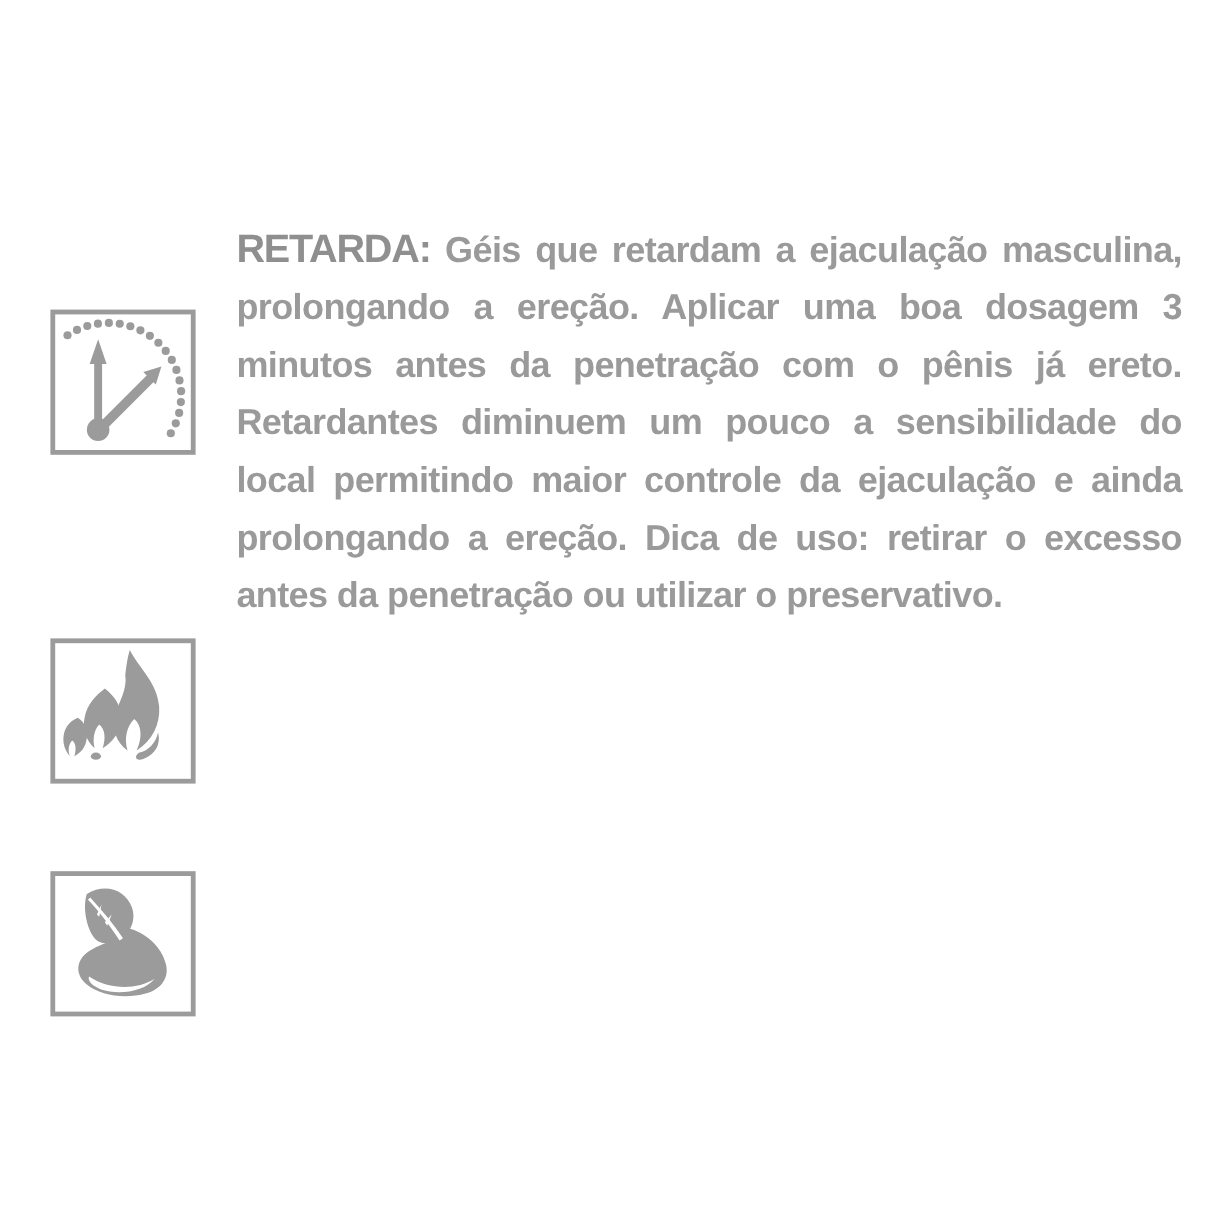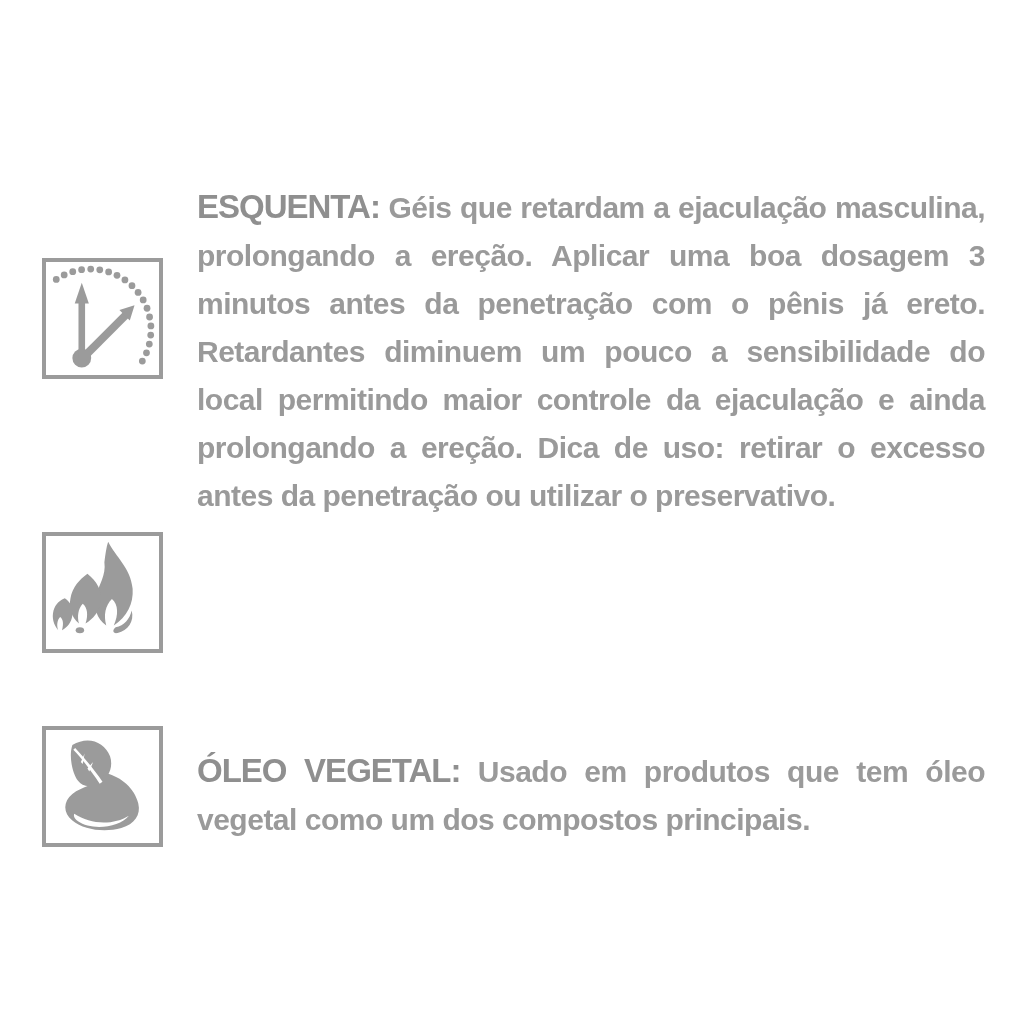--- a/index.html
+++ b/index.html
@@ -84,21 +84,21 @@
         <circle cx="102.3" cy="105.2" r="3.6"></circle>
         <circle cx="38" cy="102" r="10"></circle>
         <rect x="34.5" y="40" width="7" height="62"></rect>
         <polygon points="38,22 45.5,44 30.5,44"></polygon>
         <path d="M35,105 L81,59 L87,65 L41,111 Z" transform="translate(1,-6)"></path>
         <polygon points="94,46 89,62 78,51"></polygon>
       </g>
     </svg>
   </div>
   <div class="text-block" id="text-block-1">
-    <span class="section-heading">ESQUENTA:</span>
+    <span class="section-heading">RETARDA:</span>
     <span>Géis que retardam a ejaculação masculina, prolongando a ereção. Aplicar uma boa dosagem 3 minutos antes da penetração com o pênis já ereto. Retardantes diminuem um pouco a sensibilidade do local permitindo maior controle da ejaculação e ainda prolongando a ereção. Dica de uso: retirar o excesso antes da penetração ou utilizar o preservativo.</span>
   </div>
 
   <div class="icon-box" id="icon-box-2">
     <svg viewBox="0 0 120 120" aria-hidden="true">
       <g class="icon-shape">
         <path d="M66,6 C74,22 90,34 92,56 C93,72 86,86 72,95
                  C77,84 77,73 70,67 C63,74 61,84 64,95
                  C54,88 50,76 53,64 C56,52 64,42 62,28 C63,20 64,12 66,6 Z"></path>
         <path d="M44,40 C54,48 60,58 58,70 C57,80 50,88 42,93
@@ -124,18 +124,14 @@
                  C38,60 54,58 60,50 C62,47 62,46 64,46 Z"></path>
       </g>
       <g class="icon-cut">
         <path d="M31,19 C42,31 52,43 60,55 L57,57 C49,45 39,31 29,21 Z"></path>
         <path d="M41,25 L39,36 L37,34 Z"></path>
         <path d="M50,34 L46,44 L44,41 Z"></path>
         <path d="M30,89 C48,101 72,101 88,91 C78,104 48,107 34,97 C30,94 29,91 30,89 Z"></path>
       </g>
     </svg>
   </div>
-  <div class="text-block" id="text-block-3">
-    <span class="section-heading">ÓLEO VEGETAL:</span>
-    <span>Usado em produtos que tem óleo vegetal como um dos compostos principais.</span>
-  </div>
 
 </div>
 
 </body></html>

